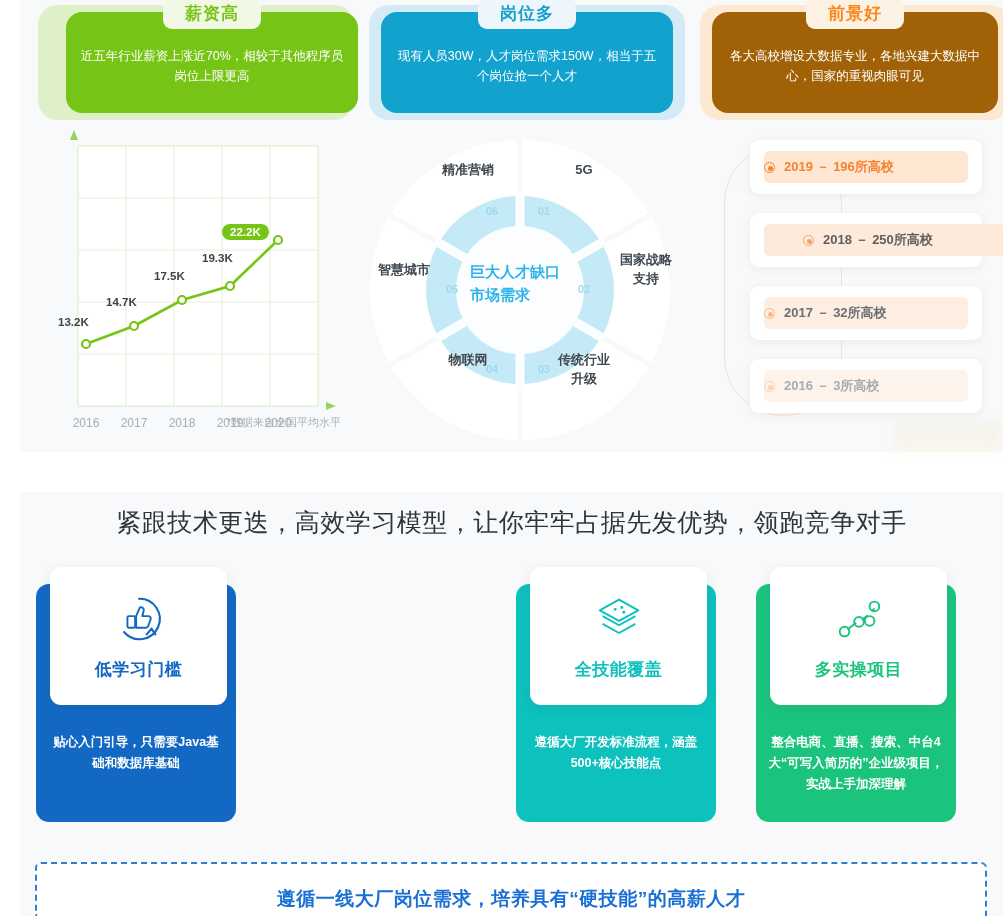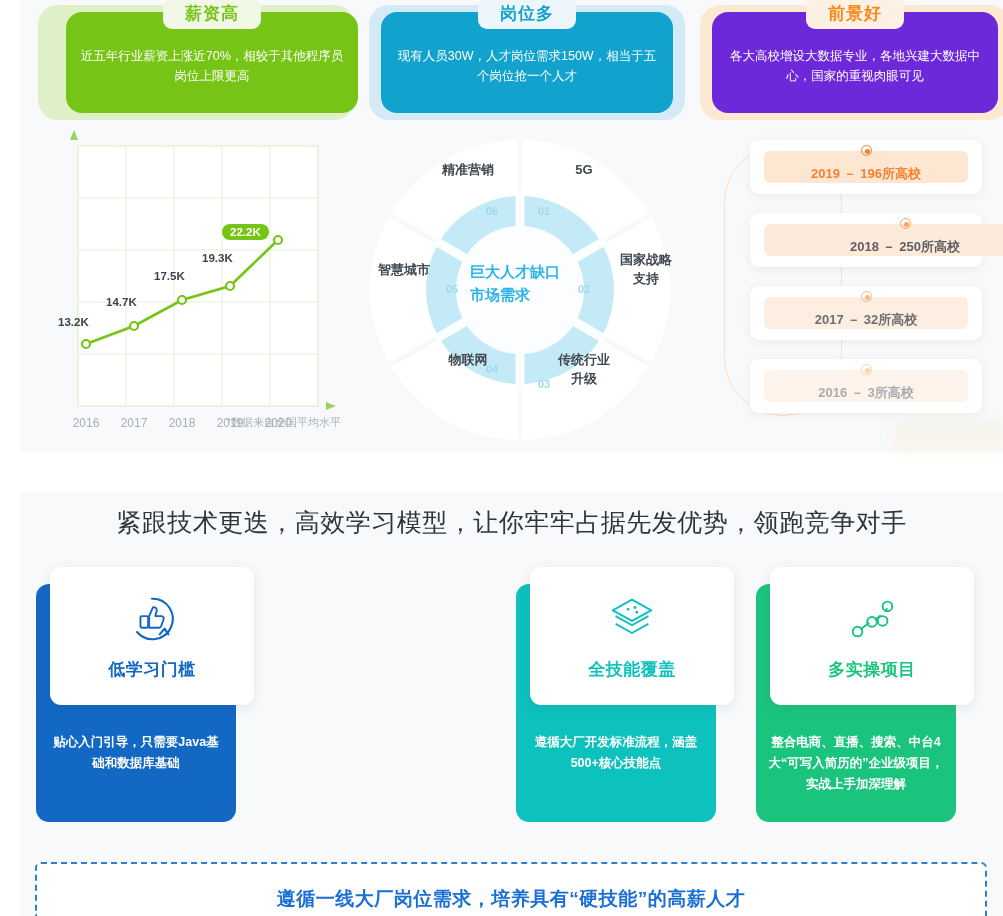--- a/index.html
+++ b/index.html
@@ -29,21 +29,21 @@
     color:#ffffff;font-size:12.5px;line-height:20px;text-align:center;
   }
 
   #hero-outer-0{left:18px;width:316px;background:#dff0c8;}
   #hero-card-0{left:46px;width:292px;background:#76c516;}
   #hero-pill-0{background:#f1f8e6;color:#76c516;}
   #hero-outer-1{left:349px;width:316px;background:#d4eaf4;}
   #hero-card-1{left:361px;width:292px;background:#11a2cd;}
   #hero-pill-1{background:#ecf6fb;color:#11a2cd;}
   #hero-outer-2{left:680px;width:310px;background:#fde8d2;}
-  #hero-card-2{left:692px;width:286px;background:#6d28d9;}
+  #hero-card-2{left:692px;width:286px;background:#a16207;}
   #hero-pill-2{background:#fdf1e4;color:#fa8719;}
 
   
   #chart-block{position:absolute;left:10px;top:128px;width:320px;height:320px;}
   #chart-svg{position:absolute;left:0;top:0;}
   .tick-label{
     position:absolute;font-size:12px;color:#a7aeb5;text-align:center;
     width:46px;
   }
   .pt-label{position:absolute;font-size:11.5px;font-weight:bold;color:#3c434b;white-space:nowrap;}
@@ -72,22 +72,22 @@
   #timeline-loop{
     position:absolute;left:12px;top:4px;width:118px;height:272px;
     border:1px solid #fae0cb;border-radius:60px;box-sizing:border-box;
   }
   .tl-card{
     position:absolute;left:38px;width:232px;height:54px;background:#ffffff;
     border-radius:9px;box-shadow:0 2px 9px rgba(170,150,130,.13);
   }
   .tl-inner{
     position:absolute;left:14px;top:11px;width:204px;height:32px;border-radius:6px;
-    display:flex;align-items:center;justify-content:flex-end;gap:9px;
-    font-size:13px;font-weight:bold;white-space:nowrap;flex-direction:column;
+    display:flex;align-items:center;justify-content:flex-start;gap:9px;
+    font-size:13px;font-weight:bold;white-space:nowrap;
   }
   .tl-dot{
     width:11px;height:11px;border-radius:50%;box-sizing:border-box;
     display:inline-block;position:relative;flex:0 0 auto;
   }
   .tl-dot::after{
     content:"";position:absolute;left:3px;top:3px;width:5px;height:5px;
     border-radius:50%;
   }
   #tl-0{top:0;}    #tl-0 .tl-inner{background:#fde7d3;color:#f68130;}
@@ -107,21 +107,21 @@
 
   
   #bottom-panel{left:20px;top:492px;width:983px;height:424px;}
   #headline{
     position:absolute;left:0;top:14px;width:983px;text-align:center;
     font-size:25px;color:#2e353c;letter-spacing:.5px;
   }
 
   .feat{position:absolute;top:92px;width:200px;height:238px;border-radius:13px;}
   .feat-top{
-    position:absolute;left:14px;top:-17px;width:204px;height:138px;
+    position:absolute;left:14px;top:-17px;width:177px;height:138px;
     background:#ffffff;border-radius:11px;
     box-shadow:0 3px 12px rgba(60,80,110,.10);
     display:flex;flex-direction:column;align-items:center;justify-content:center;
   }
   .feat-icon{width:54px;height:54px;margin-bottom:12px;}
   .feat-title{font-size:17px;font-weight:bold;letter-spacing:.5px;}
   .feat-desc{
     position:absolute;left:12px;right:12px;top:148px;color:#ffffff;
     font-size:12.5px;font-weight:bold;line-height:21px;text-align:center;
   }
@@ -234,21 +234,21 @@
         <line x1="160" y1="155" x2="241" y2="202"></line>
         <line x1="160" y1="155" x2="160" y2="249"></line>
         <line x1="160" y1="155" x2="79" y2="202"></line>
         <line x1="160" y1="155" x2="79" y2="108"></line>
       </g>
       <circle cx="160" cy="155" r="64" fill="#fbfdfe"></circle>
     </svg>
 
     <div class="donut-num" style="left:178px;top:70px;">01</div>
     <div class="donut-num" style="left:218px;top:148px;">02</div>
-    <div class="donut-num" style="left:178px;top:228px;margin-top:15px;">03</div>
+    <div class="donut-num" style="left:178px;top:228px;">03</div>
     <div class="donut-num" style="left:126px;top:228px;">04</div>
     <div class="donut-num" style="left:86px;top:148px;">05</div>
     <div class="donut-num" style="left:126px;top:70px;">06</div>
 
     <div class="donut-out-label" style="left:178px;top:25px;">5G</div>
     <div class="donut-out-label" style="left:240px;top:115px;">
       <span>国家战略</span><br>
       <span>支持</span>
     </div>
     <div class="donut-out-label" style="left:178px;top:215px;">

